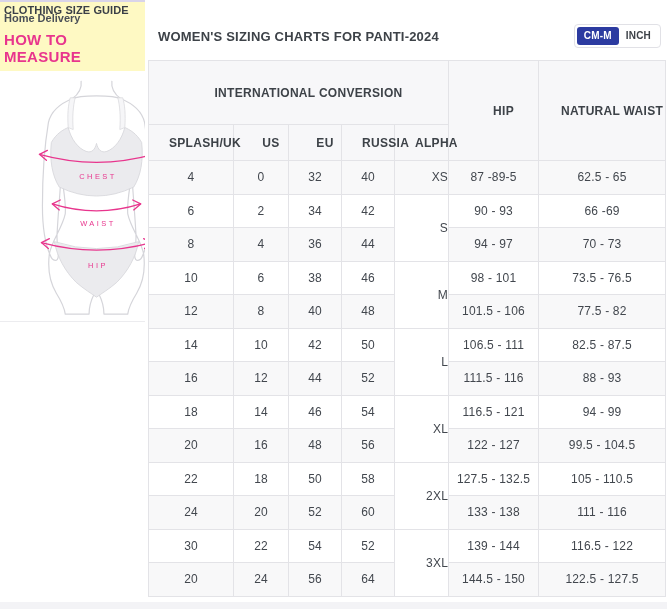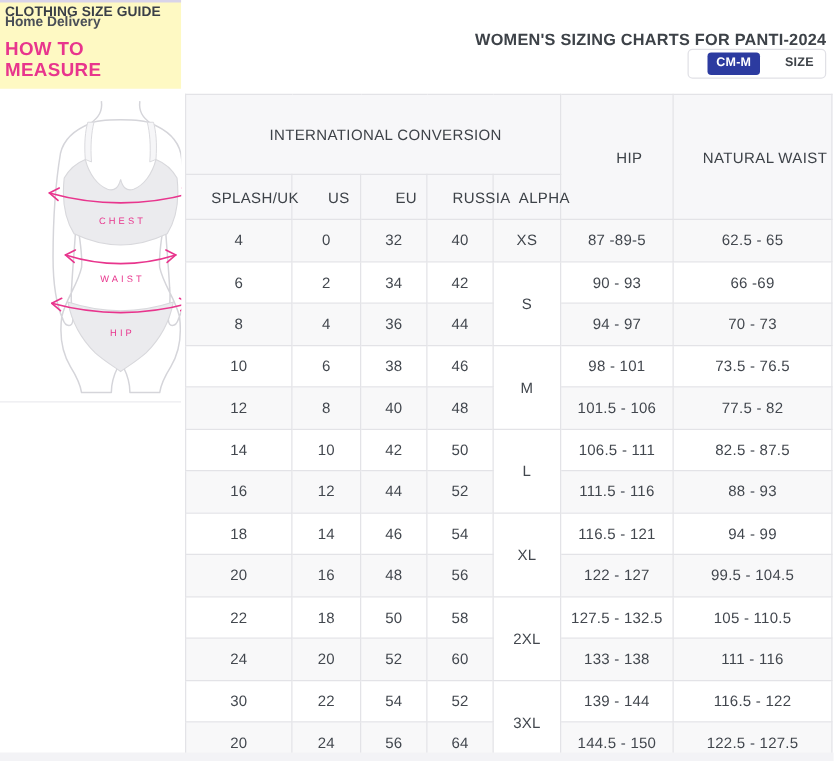--- a/index.html
+++ b/index.html
@@ -22,42 +22,42 @@
   .sidebar-subtitle{font-size:11px;font-weight:700;color:#4a4f57;line-height:10px;margin-top:-3px;}
   .measure-link{display:block;margin-top:8px;font-size:15px;font-weight:700;
     color:var(--accent-pink);letter-spacing:.3px;text-decoration:none;cursor:pointer;}
   .figure-wrap{border-bottom:1px solid #ececef;padding-top:2px;padding-left:24px;}
   .figure-wrap svg{display:block;}
   .fig-label{font-size:7.5px;letter-spacing:2.5px;font-weight:400;
     font-family:"Liberation Sans",sans-serif;}
 
   
   .main{position:absolute;left:145px;top:0;width:522px;height:609px;background:#fff;}
-  .main-header{display:flex;justify-content:space-between;align-items:flex-end;
-    padding:24px 6px 12px 13px;flex-direction:column;}
+  .main-header{display:flex;justify-content:space-between;align-items:center;
+    padding:24px 6px 12px 13px;}
   .page-title{font-size:13px;font-weight:700;color:#3d4248;letter-spacing:.2px;}
   .unit-toggle{display:flex;align-items:center;background:#fff;border:1px solid #e1e1e6;
     border-radius:4px;padding:2px;}
   .unit-btn{border:none;background:transparent;font-family:"Liberation Sans",sans-serif;
     font-size:10px;font-weight:700;color:#3d4248;padding:4px 7px;cursor:pointer;
-    letter-spacing:.2px;border-radius:3px;line-height:1;margin-left:13px;}
+    letter-spacing:.2px;border-radius:3px;line-height:1;}
   .unit-btn.active{background:var(--accent-blue);color:#fff;}
 
   
   table{border-collapse:collapse;table-layout:fixed;margin-left:3px;width:517px;}
   col.c-uk{width:85px;} col.c-us{width:55px;} col.c-eu{width:53px;}
   col.c-ru{width:53px;} col.c-al{width:54px;} col.c-hip{width:90px;} col.c-nw{width:127px;}
   th,td{border:1px solid var(--table-border);text-align:center;vertical-align:middle;
     font-size:12px;background:#fff;}
-  thead th{background:var(--header-bg);font-weight:400;color:#3d4248;letter-spacing:.3px;padding-left:20px;}
+  thead th{background:var(--header-bg);font-weight:700;color:#3d4248;letter-spacing:.3px;padding-left:20px;}
   .th-group{height:64px;}
   .th-sub{height:36px;}
   tbody td{height:33.5px;color:#42474e;font-weight:400;letter-spacing:.2px;}
   td.stripe{background:var(--stripe-bg);}
-  td.alpha-cell{font-weight:400;}
+  td.alpha-cell{font-weight:400;text-align:right;}
   .bottom-strip{position:absolute;left:0;bottom:0;width:667px;height:7px;background:#f3f3f6;}
 </style>
 </head>
 <body>
 
 <div class="page">
 
   <aside class="sidebar">
     <div class="sidebar-header">
       <div class="sidebar-title">CLOTHING SIZE GUIDE</div>
@@ -139,21 +139,21 @@
         <text x="74" y="197" text-anchor="middle" fill="#e8358d" class="fig-label">HIP</text>
       </svg>
     </div>
   </aside>
 
   <main class="main">
     <div class="main-header">
       <h1 class="page-title">WOMEN'S SIZING CHARTS FOR PANTI-2024</h1>
       <div class="unit-toggle">
         <button class="unit-btn active" id="unit-btn-0">CM-M</button>
-        <button class="unit-btn" id="unit-btn-1">SIZE</button>
+        <button class="unit-btn" id="unit-btn-1">INCH</button>
       </div>
     </div>
 
     <table>
       <colgroup>
         <col class="c-uk">
           <col class="c-us">
           <col class="c-eu">
           <col class="c-ru">
         <col class="c-al">

